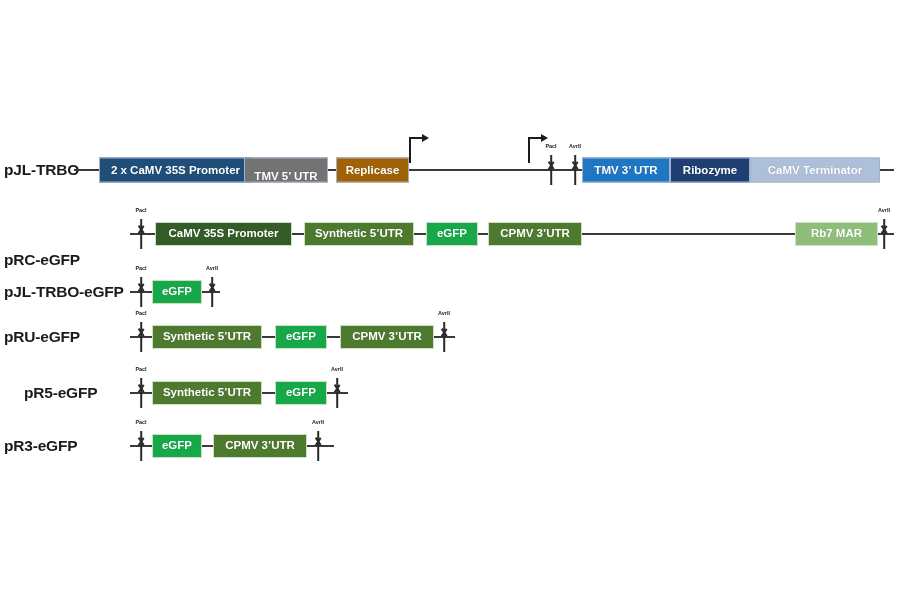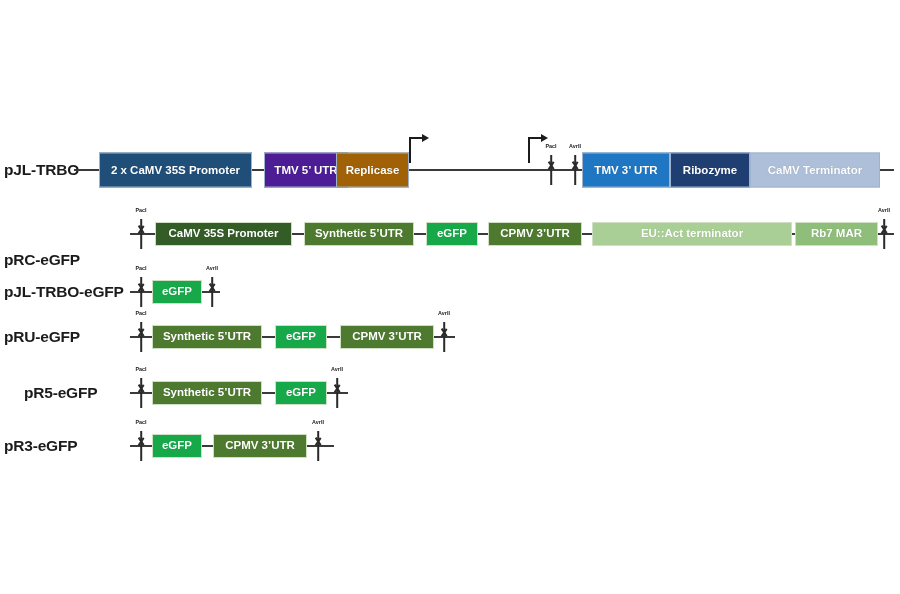--- a/index.html
+++ b/index.html
@@ -59,21 +59,21 @@
     align-items: center;
     justify-content: center;
     color: #ffffff;
     font-weight: bold;
     white-space: nowrap;
     overflow: hidden;
     line-height: 1;
   }
 
   .feature.blue-row {
-    height: 35px;
+    height: 25px;
     font-size: 11.5px;
     border: 1px solid #9fb4cc;
     text-shadow: 0 0 1px rgba(0,0,0,0.25);
   }
 
   .feature.green-row {
     height: 24px;
     font-size: 11.5px;
     border: 1px solid #cfe0c4;
     text-shadow: 0 0 1px rgba(0,0,0,0.2);
@@ -158,21 +158,21 @@
 </head>
 <body style="background: rgb(255, 255, 255);">
 
 <div id="diagram">
     <div class="construct-row" style="top: 140px;">
       <div class="construct-label" style="left: 4px;">pJL-TRBO</div>
       <div class="backbone" style="left: 74px; width: 820px;"></div>
       <div class="feature blue-row" style="left: 99px; width: 153px; background: rgb(31, 78, 121);">
         <span>2 x CaMV 35S Promoter</span>
       </div>
-      <div class="feature blue-row" style="left: 264px; width: 84px; background: #4c1d95;">
+      <div class="feature blue-row" style="left: 244px; width: 84px; background: #737373; align-items: flex-end;">
         <span>TMV 5’ UTR</span>
       </div>
       <div class="feature blue-row" style="left: 336px; width: 73px; background: #a16207;">
         <span>Replicase</span>
       </div>
       <div class="feature blue-row" style="left: 582px; width: 88px; background: rgb(31, 119, 196);">
         <span>TMV 3’ UTR</span>
       </div>
       <div class="feature blue-row" style="left: 670px; width: 80px; background: rgb(31, 63, 115);">
         <span>Ribozyme</span>
@@ -211,23 +211,20 @@
       </div>
       <div class="feature green-row" style="left: 304px; width: 110px; background: rgb(77, 122, 47);">
         <span>Synthetic 5’UTR</span>
       </div>
       <div class="feature green-row" style="left: 426px; width: 52px; background: rgb(23, 168, 74);">
         <span>eGFP</span>
       </div>
       <div class="feature green-row" style="left: 488px; width: 94px; background: rgb(77, 122, 47);">
         <span>CPMV 3’UTR</span>
       </div>
-      <div class="feature green-row" style="left: 592px; width: 200px; background: rgb(169, 207, 150);">
-        <span>EU::Act terminator</span>
-      </div>
       <div class="feature green-row" style="left: 795px; width: 83px; background: rgb(143, 189, 122);">
         <span>Rb7 MAR</span>
       </div>
       <div class="rsite" style="left: 133px;">
         <div class="stem"></div>
         <div class="tick-top"></div>
         <div class="tick-bot"></div>
       </div>
       <div class="rsite-label" style="left: 141px;">PacI</div>
       <div class="rsite" style="left: 876px;">

